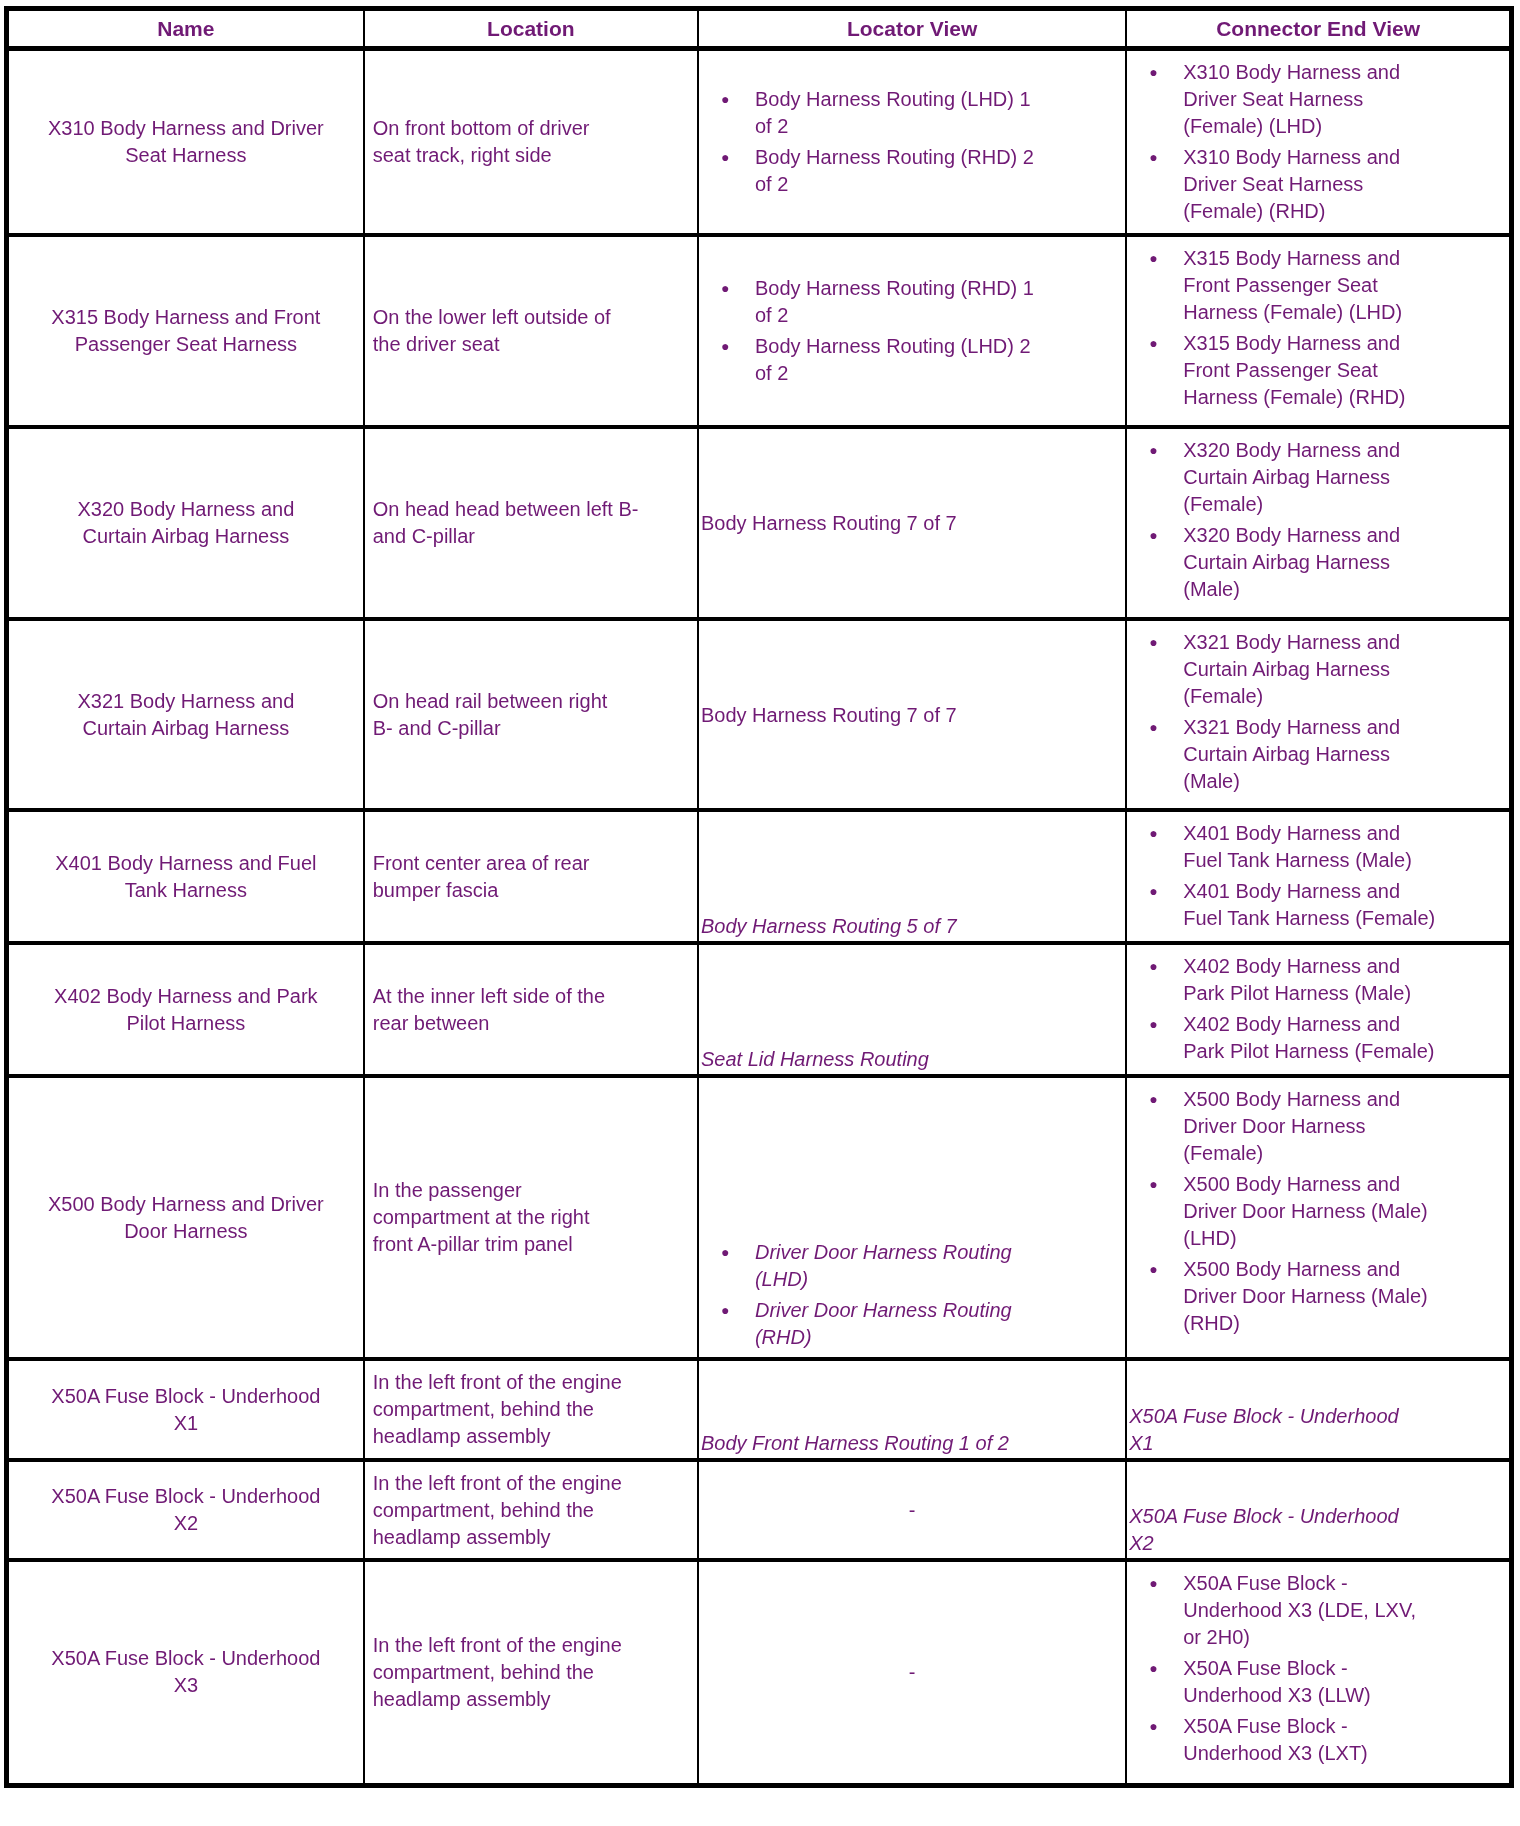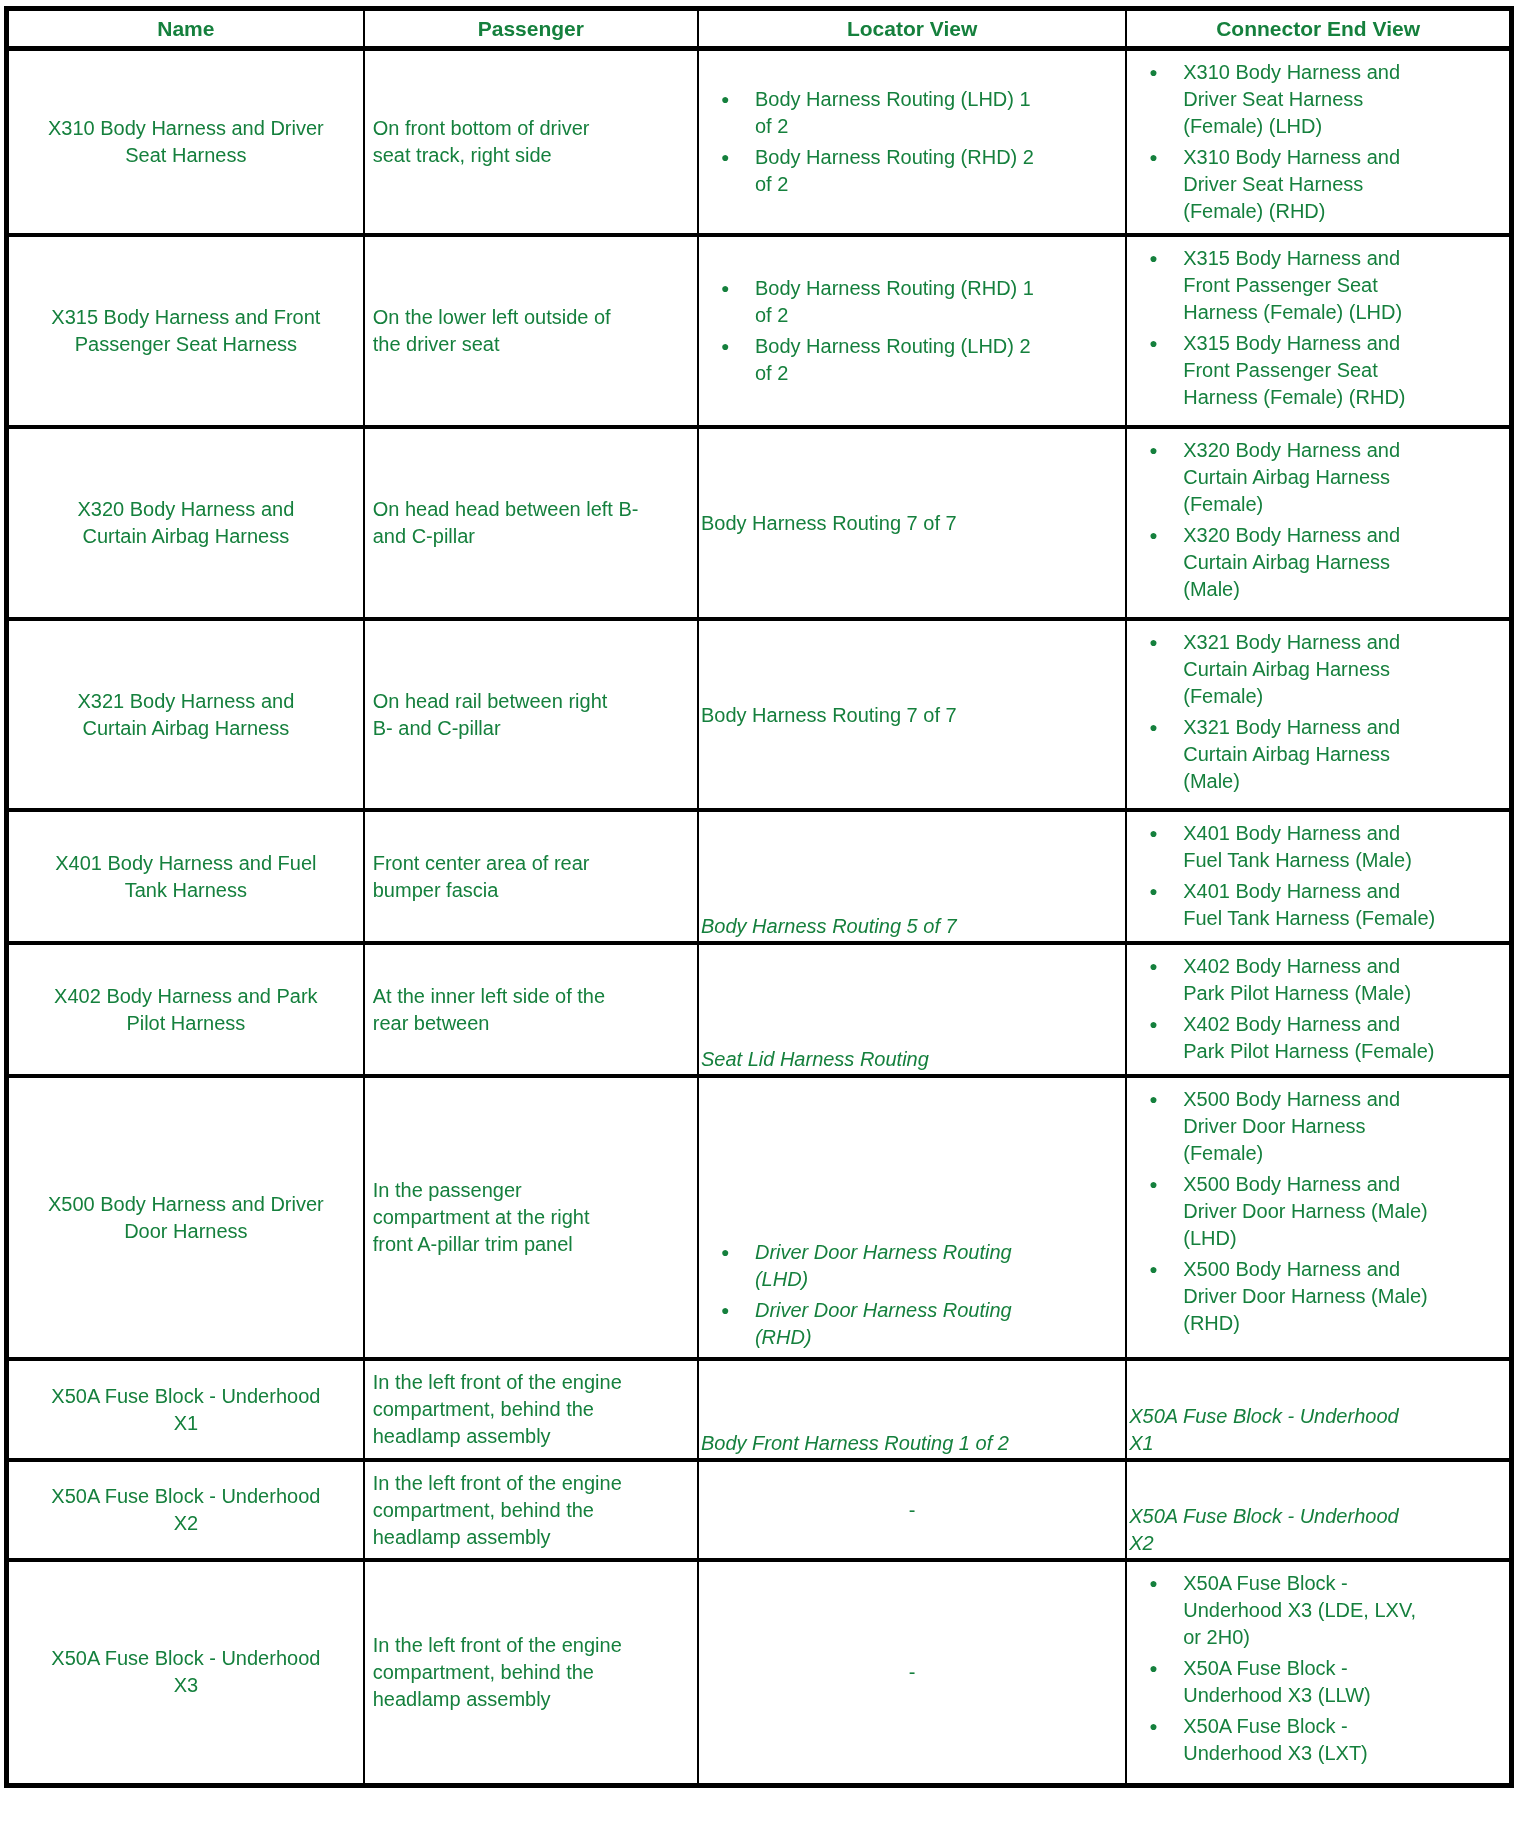--- a/index.html
+++ b/index.html
@@ -1,21 +1,21 @@
 <!DOCTYPE html>
 <html><head>
 <meta charset="utf-8">
 <style>
   * { box-sizing: border-box; }
   html, body { margin: 0; padding: 0; background: #ffffff; }
   .page {
     width: 1520px;
     height: 1826px;
     background: #ffffff;
-    color: #15803d;
+    color: #701a75;
     font-family: "Liberation Sans", sans-serif;
     overflow: hidden;
   }
   table.conn-table {
     border-collapse: collapse;
     table-layout: fixed;
     width: 1510px;
     margin: 6px 4px 0 4px;
     border: 5px solid #000;
   }
@@ -88,21 +88,21 @@
   <table class="conn-table">
     <colgroup>
       <col class="c1">
         <col class="c2">
         <col class="c3">
         <col class="c4">
     </colgroup>
     <thead>
       <tr>
         <th>Name</th>
-        <th>Passenger</th>
+        <th>Location</th>
         <th>Locator View</th>
         <th>Connector End View</th>
       </tr>
     </thead>
     <tbody id="table-body">
         <tr style="height: 183px;">
           <td class="va-middle">
             <span class="name-cell-text">X310 Body Harness and Driver
 Seat Harness</span>
           </td>

